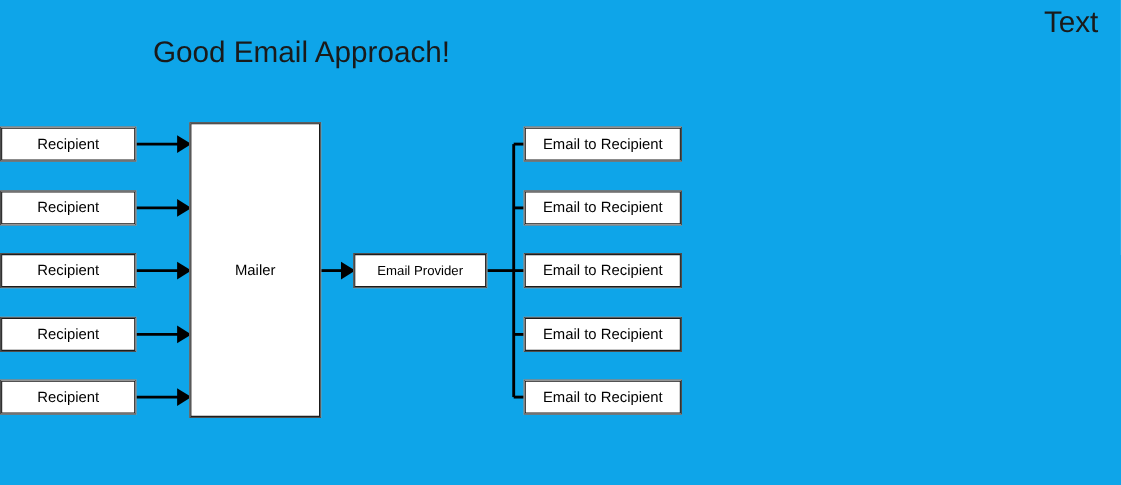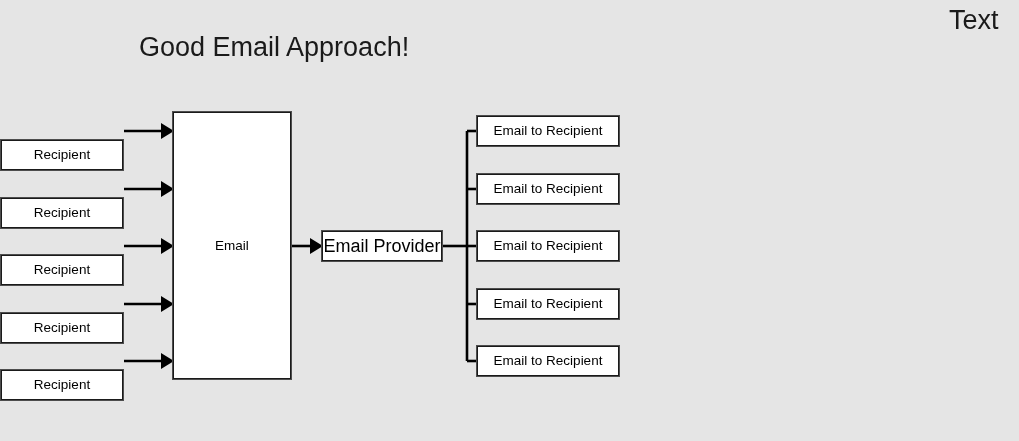--- a/index.html
+++ b/index.html
@@ -8,21 +8,21 @@
     background: #ffffff;
   }
   body {
     font-family: "Liberation Sans", sans-serif;
     color: #000000;
   }
   #canvas {
     position: relative;
     width: 1019px;
     height: 441px;
-    background: #e5e5e5;
+    background: #0ea5e9;
     overflow: hidden;
   }
 
   
   .free-text {
     position: absolute;
     white-space: nowrap;
     color: #1a1a1a;
     font-weight: 400;
     line-height: 1;
@@ -59,21 +59,20 @@
   }
   .node-label {
     white-space: nowrap;
   }
 
   
   .recipient-box {
     left: 0px;
     width: 124px;
     height: 32px;
-    margin-top: 24px;
   }
   .recipient-box .node-label { font-size: 13.5px; }
 
   
   #mailer-box {
     left: 172px;
     top: 111px;
     width: 120px;
     height: 269px;
     align-items: center;
@@ -81,21 +80,21 @@
   }
   #mailer-box .node-label { font-size: 13.5px; }
 
   
   #email-provider-box {
     left: 321px;
     top: 230px;
     width: 122px;
     height: 32px;
   }
-  #email-provider-box .node-label { font-size: 18px; text-align: center; }
+  #email-provider-box .node-label { font-size: 12px; text-align: center; }
 
   
   .email-box {
     left: 476px;
     width: 144px;
     height: 32px;
   }
   .email-box .node-label { font-size: 13.5px; }
 
   
@@ -196,21 +195,21 @@
     <span class="node-label">Recipient</span>
   </div>
   <div class="node recipient-box" style="top:288px;">
     <span class="node-label">Recipient</span>
   </div>
   <div class="node recipient-box" style="top:345px;">
     <span class="node-label">Recipient</span>
   </div>
 
   <div class="node" id="mailer-box">
-    <span class="node-label">Email</span>
+    <span class="node-label">Mailer</span>
   </div>
 
   <div class="node" id="email-provider-box">
     <span class="node-label">Email Provider</span>
   </div>
 
   <div class="node email-box" style="top:115px;">
     <span class="node-label">Email to Recipient</span>
   </div>
   <div class="node email-box" style="top:173px;">

